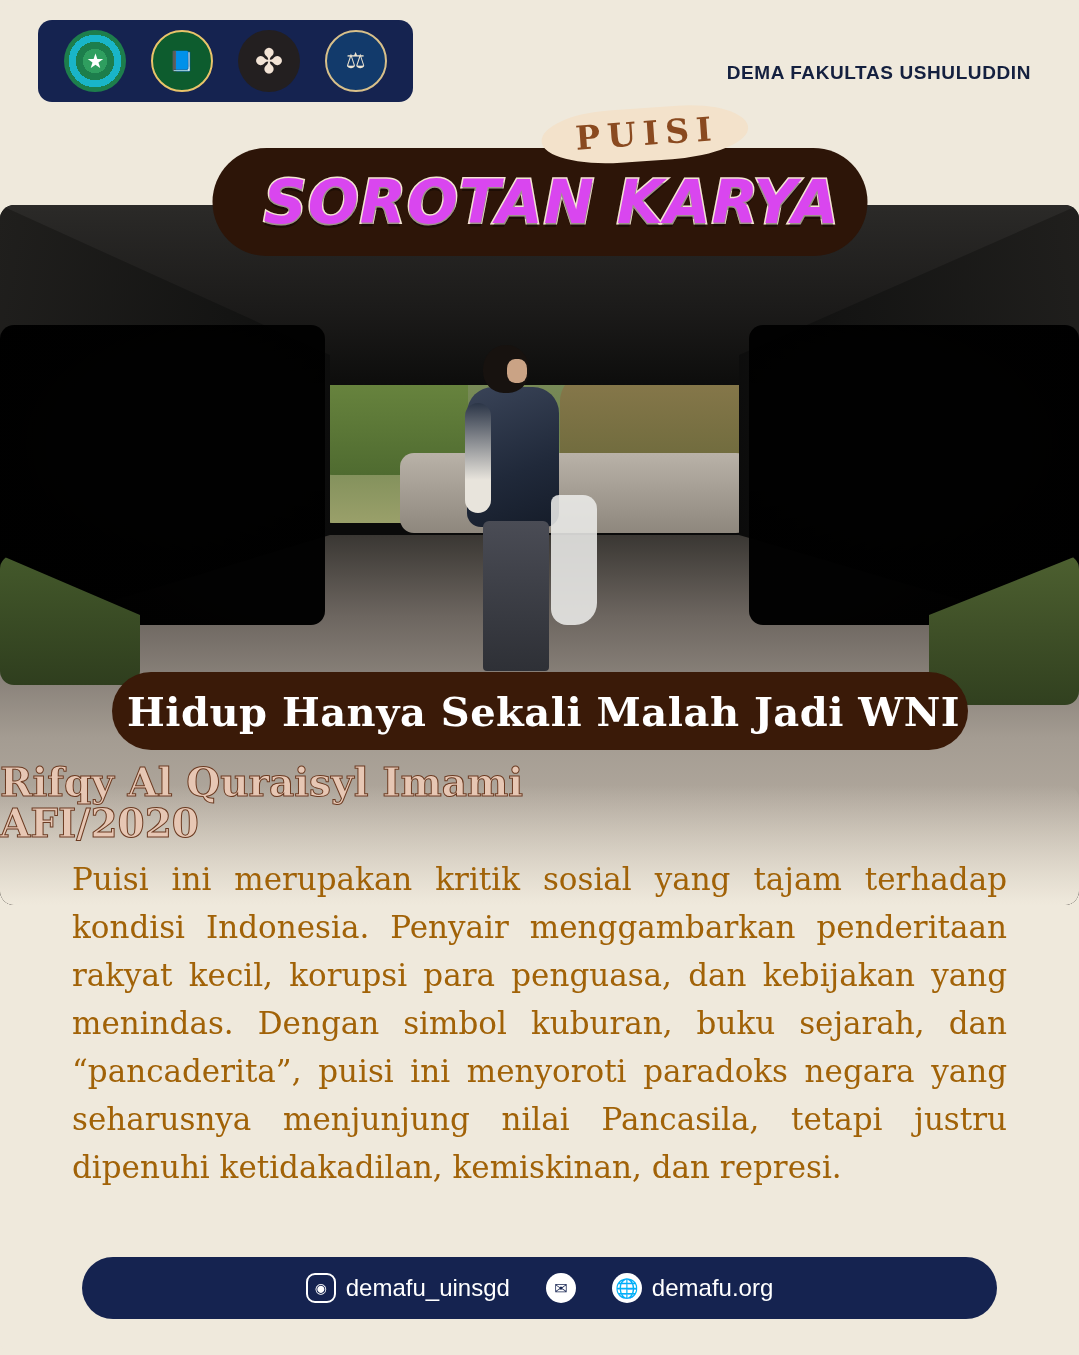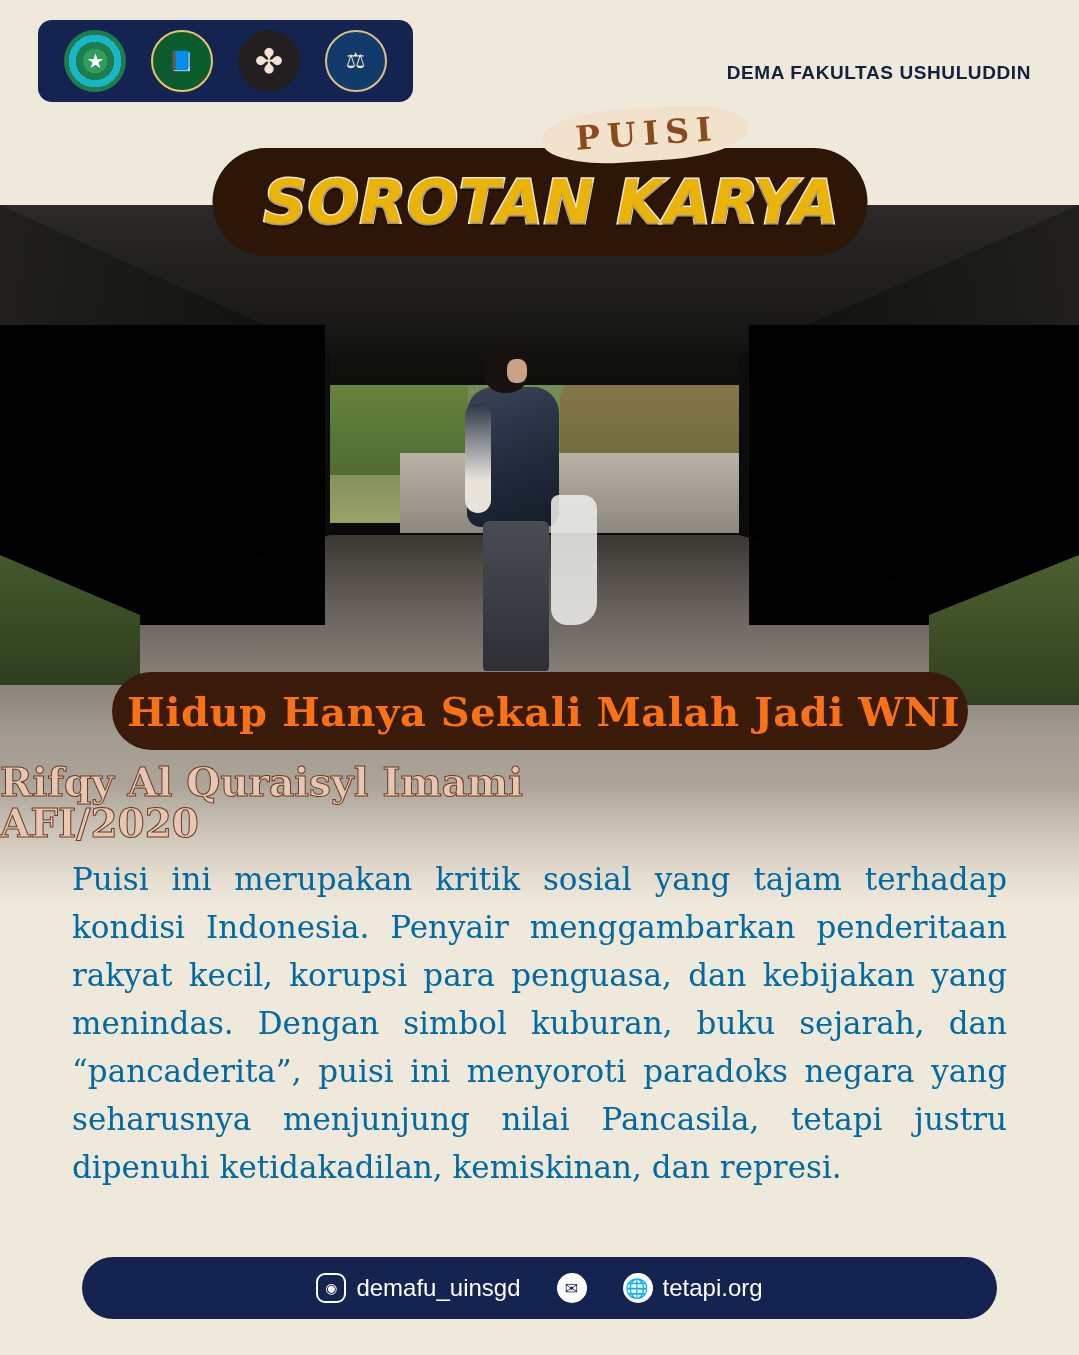--- a/index.html
+++ b/index.html
@@ -1,15 +1,15 @@
 <!DOCTYPE html>
 <html><head>
 <meta charset="utf-8">
 <style>
-  * { box-sizing: border-box; margin: 0; padding: 0; }
+  * { box-sizing: border-box; margin: 0; padding: 0; border-radius: 14px; }
   html, body {
     width: 1079px;
     height: 1355px;
     background: #efe9dc;
     font-family: "Liberation Sans", sans-serif;
     overflow: hidden;
   }
   #poster {
     position: relative;
     width: 1079px;
@@ -84,21 +84,21 @@
     border-radius: 56px;
     z-index: 7;
     display: flex; align-items: center; justify-content: center;
   }
   .title-text {
     font-family: "DejaVu Sans", sans-serif;
     font-weight: bold;
     font-style: italic;
     font-size: 60px;
     letter-spacing: 1px;
-    color: #eab308;
+    color: #d946ef;
     -webkit-text-stroke: 3px #f3e4d2;
     paint-order: stroke fill;
     text-shadow: 0 4px 0 rgba(0,0,0,.35);
     white-space: nowrap;
     margin-left: 24px;
   }
 
   
   .photo {
     position: absolute;
@@ -225,21 +225,21 @@
     width: 856px; height: 78px;
     background: #3a1a08;
     border-radius: 42px;
     display: flex; align-items: center; justify-content: center;
     z-index: 9;
   }
   .poem-title {
     font-family: "DejaVu Serif", serif;
     font-weight: bold;
     font-size: 40px;
-    color: #f97316;
+    color: #ffffff;
     letter-spacing: .5px;
     white-space: nowrap;
     margin-left: 8px;
   }
   .author-block {
     position: absolute;
     top: 762px; left: 0; width: 1079px;
     z-index: 9;
   }
   .author-name, .author-class {
@@ -252,21 +252,21 @@
   }
 
   
   .body-text {
     position: absolute;
     top: 855px; left: 72px;
     width: 935px;
     font-family: "DejaVu Serif", serif;
     font-size: 31px;
     line-height: 1.55;
-    color: #0369a1;
+    color: #a16207;
     text-align: justify;
     text-justify: inter-word;
     z-index: 9;
   }
 
   
   .footer {
     position: absolute;
     left: 82px; bottom: 36px;
     width: 915px; height: 62px;
@@ -348,17 +348,17 @@
   <div class="footer">
     <div class="f-item">
       <span class="f-ico ig">◉</span>
       <span>demafu_uinsgd</span>
     </div>
     <div class="f-item">
       <span class="f-ico mail">✉</span>
     </div>
     <div class="f-item">
       <span class="f-ico web">🌐</span>
-      <span>tetapi.org</span>
+      <span>demafu.org</span>
     </div>
   </div>
 
 </div>
 
 </body></html>

